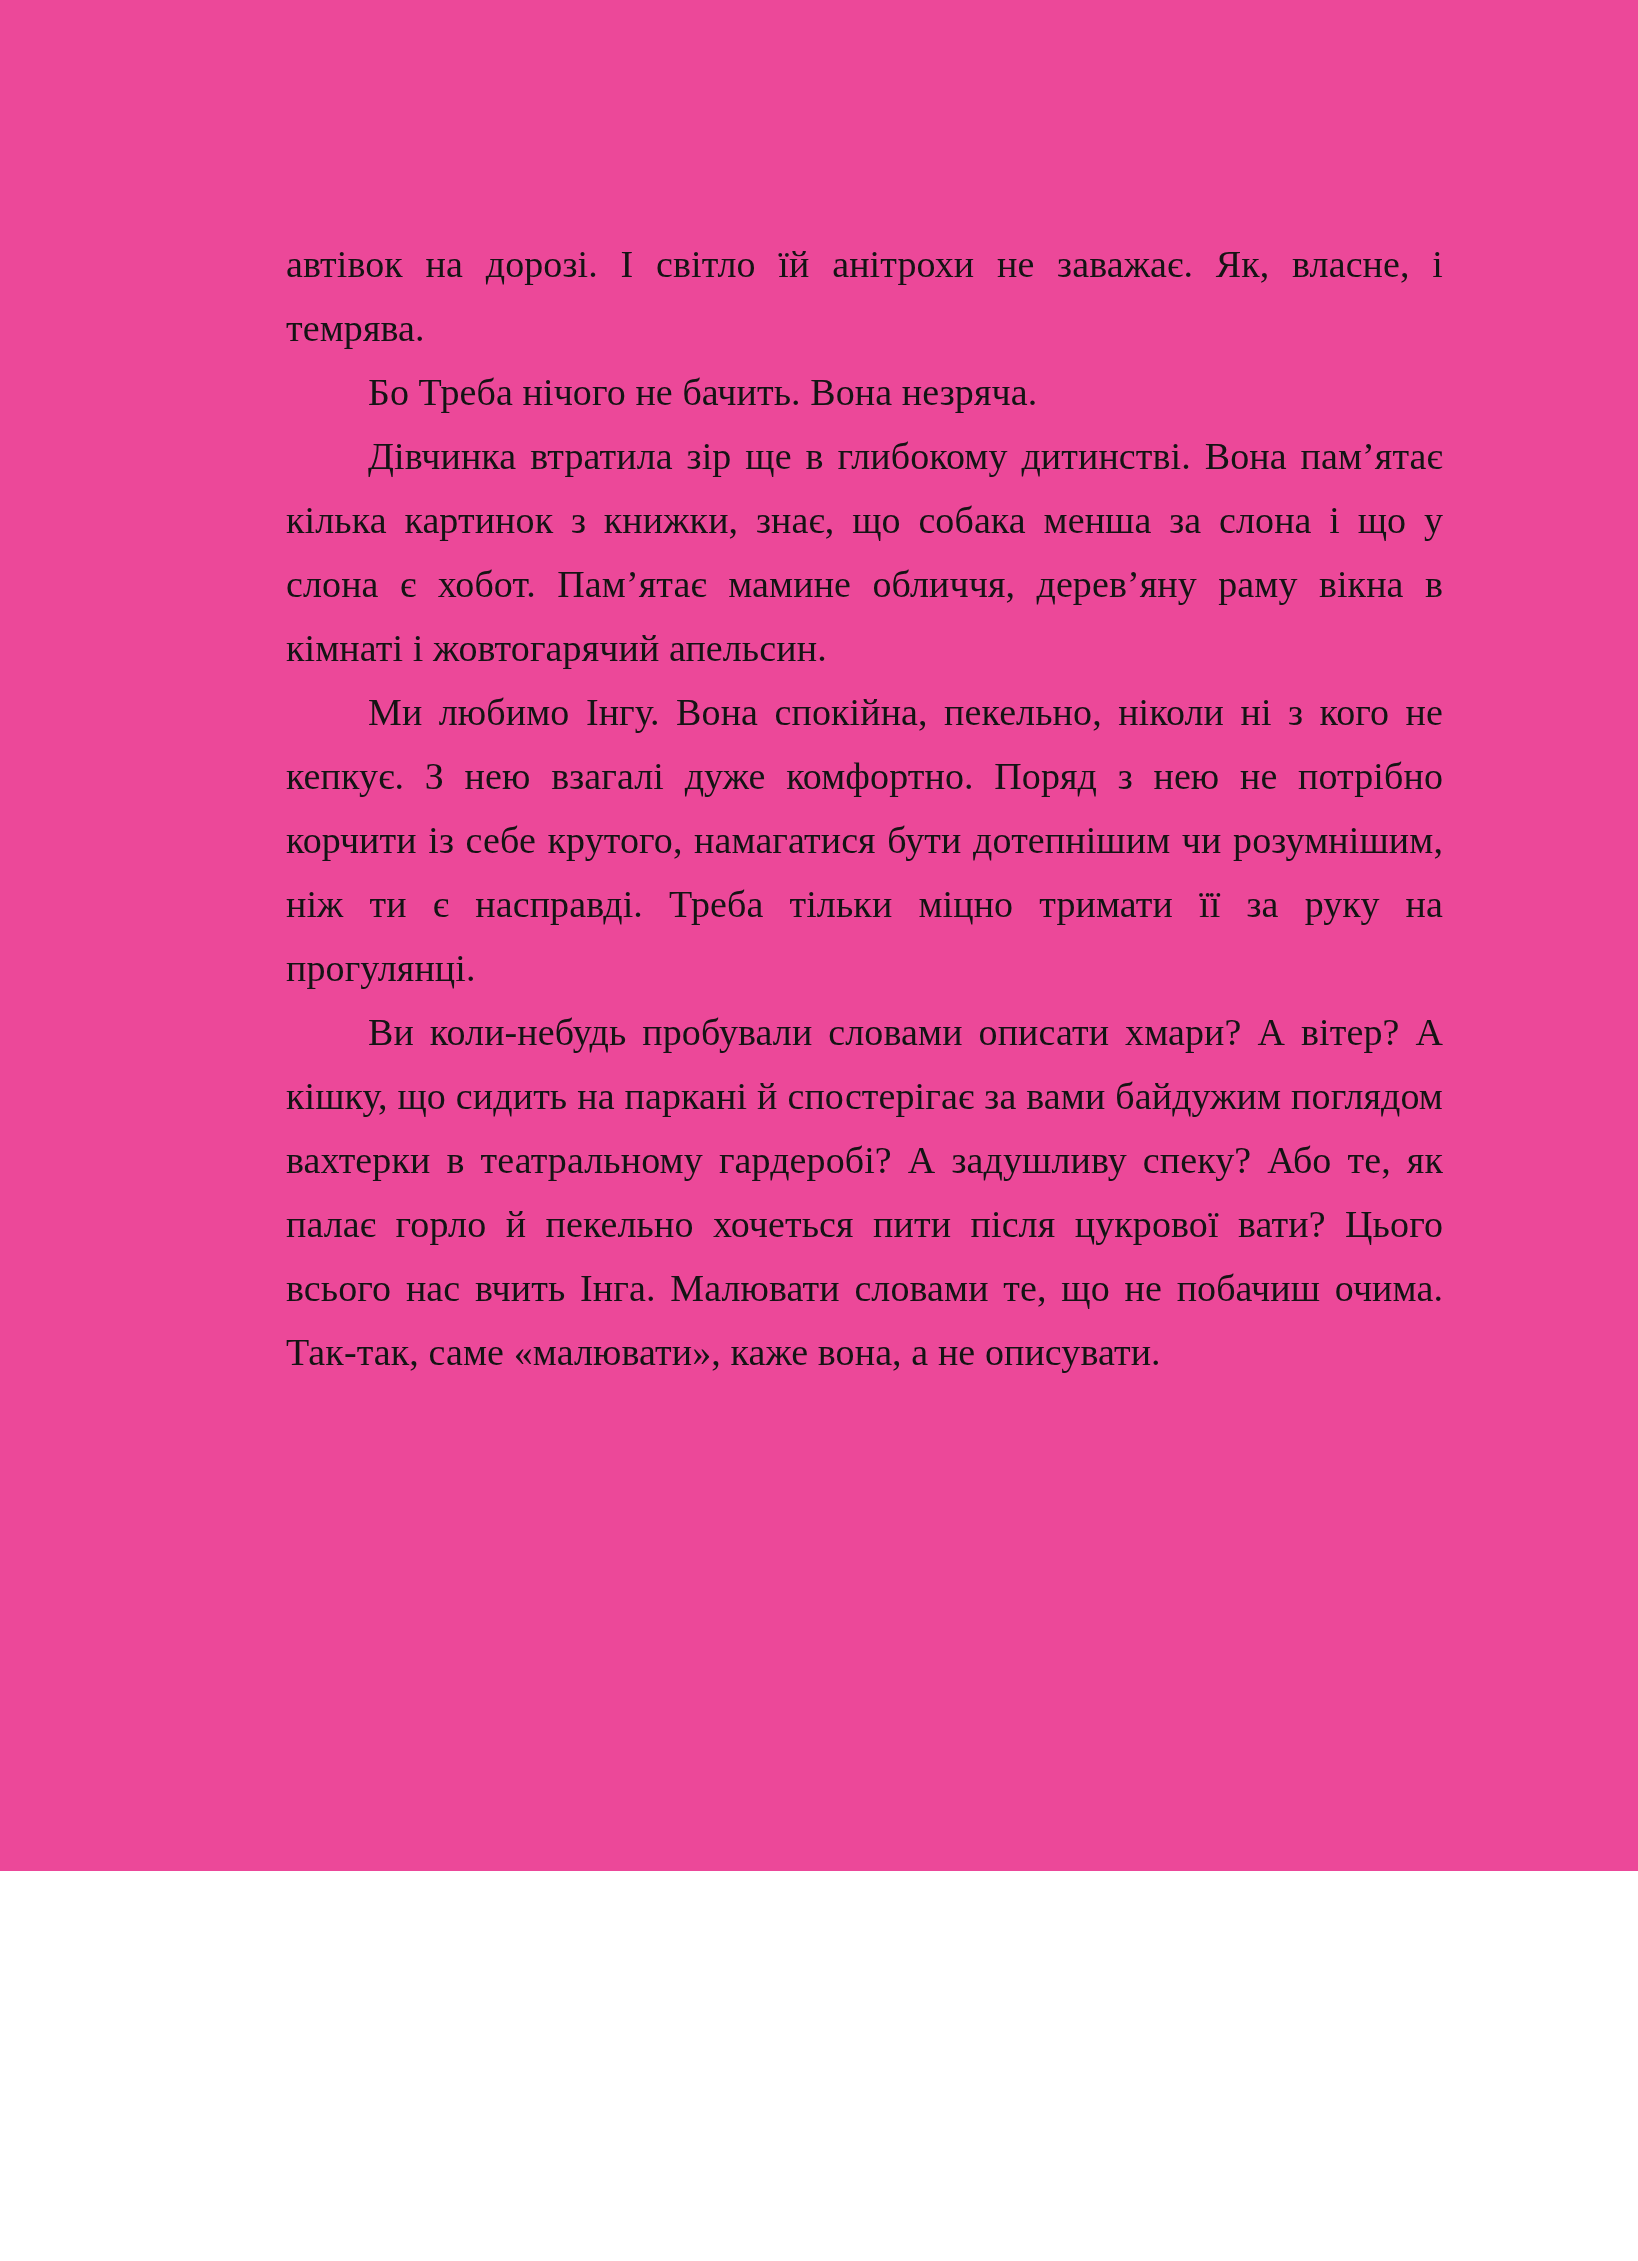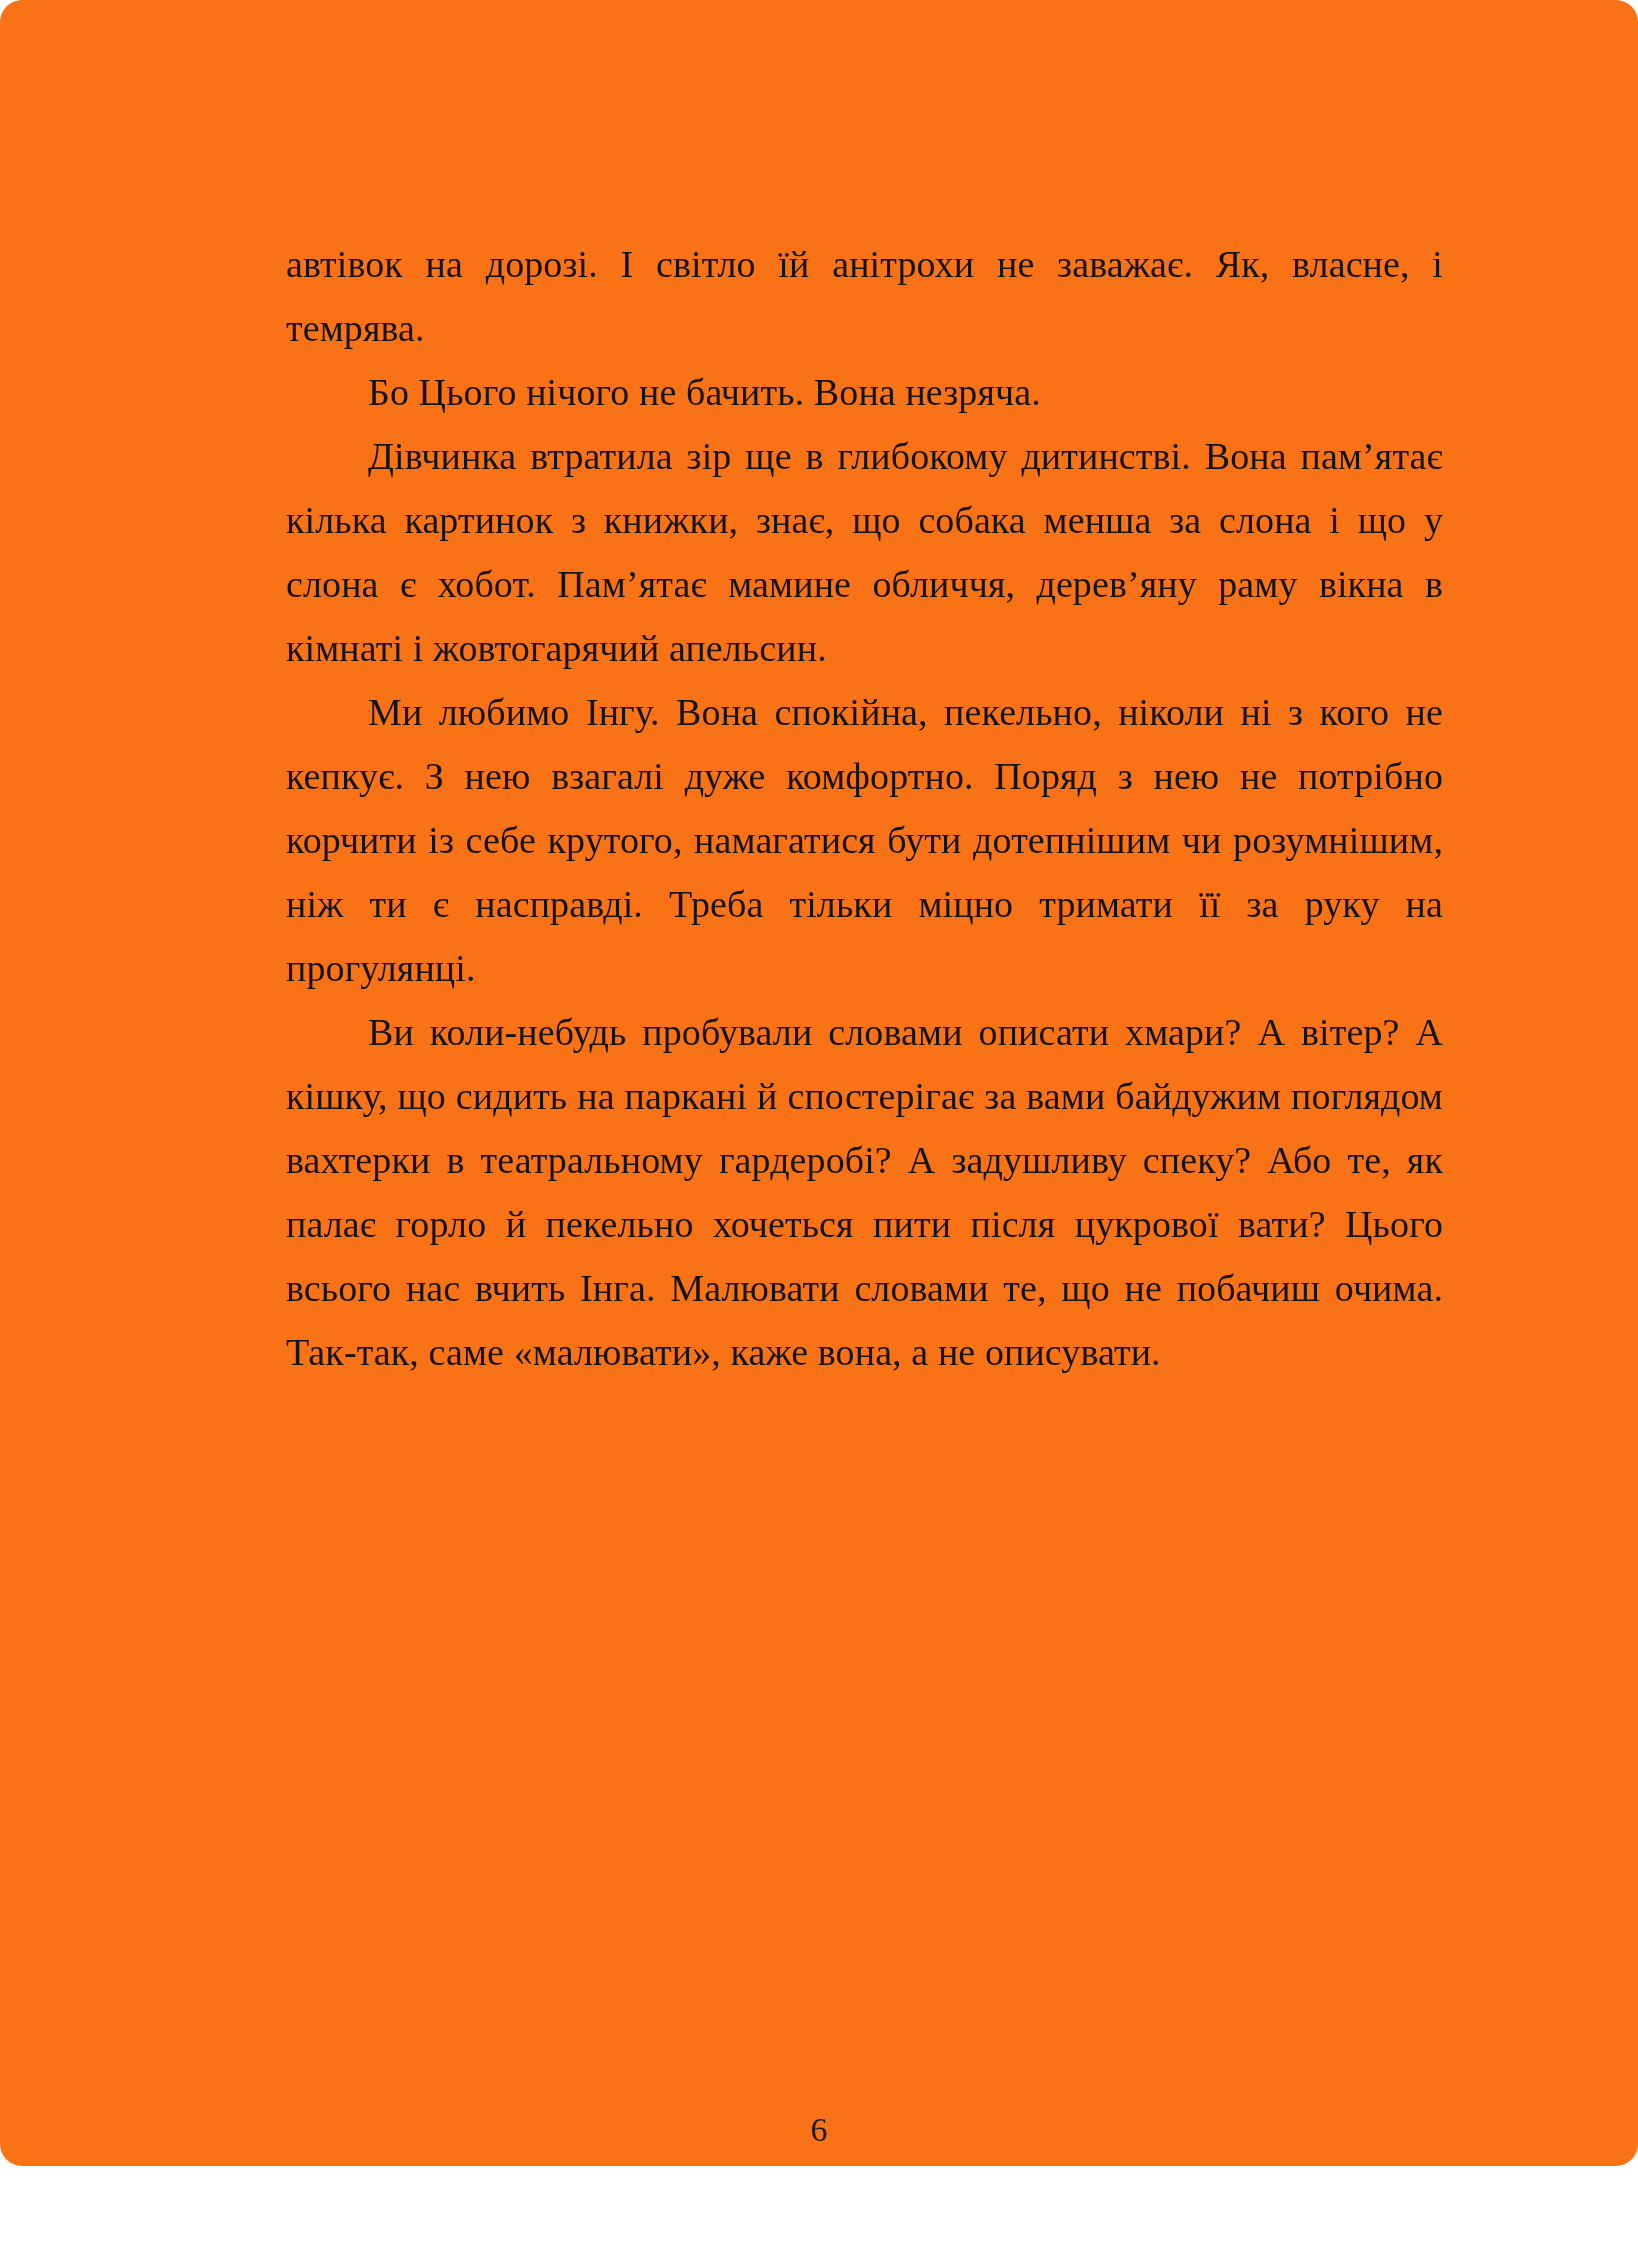--- a/index.html
+++ b/index.html
@@ -3,26 +3,25 @@
 <meta charset="utf-8">
 <style>
   html, body {
     margin: 0;
     padding: 0;
     background: #ffffff;
   }
   .page {
     position: relative;
     width: 1638px;
-    height: 2166px;
-    background: #f97316;
+    height: 1871px;
+    background: #ec4899;
     box-sizing: border-box;
     overflow: hidden;
     font-family: "Liberation Serif", "DejaVu Serif", serif;
-    border-radius: 22px;
   }
   .text-block {
     position: absolute;
     left: 286px;
     top: 232px;
     width: 1157px;
   }
   .para {
     margin: 0;
     padding: 0;
@@ -53,21 +52,21 @@
 </style>
 </head>
 <body>
 
 <div class="page">
 
   <div class="text-block">
 
     <p class="para no-indent">автівок на дорозі. І світло їй анітрохи не заважає. Як, власне, і темрява.</p>
 
-    <p class="para">Бо Цього нічого не бачить. Вона незряча.</p>
+    <p class="para">Бо Треба нічого не бачить. Вона незряча.</p>
 
     <p class="para">Дівчинка втратила зір ще в глибокому дитинстві. Вона пам’ятає кілька картинок з книжки, знає, що собака менша за слона і що у слона є хобот. Пам’ятає мамине обличчя, дерев’яну раму вікна в кімнаті і жовтогарячий апельсин.</p>
 
     <p class="para">Ми любимо Інгу. Вона спокійна, пекельно, ніколи ні з кого не кепкує. З нею взагалі дуже комфортно. Поряд з нею не потрібно корчити із себе крутого, намагатися бути дотепнішим чи розумнішим, ніж ти є насправді. Треба тільки міцно тримати її за руку на прогулянці.</p>
 
 
     <p class="para">Ви коли-небудь пробували словами описати хмари? А вітер? А кішку, що сидить на паркані й спостерігає за вами байдужим поглядом вахтерки в театральному гардеробі? А задушливу спеку? Або те, як палає горло й пекельно хочеться пити після цукрової вати? Цього всього нас вчить Інга. Малювати словами те, що не побачиш очима. Так-так, саме «малювати», каже вона, а не описувати.</p>
 
   </div>
 

